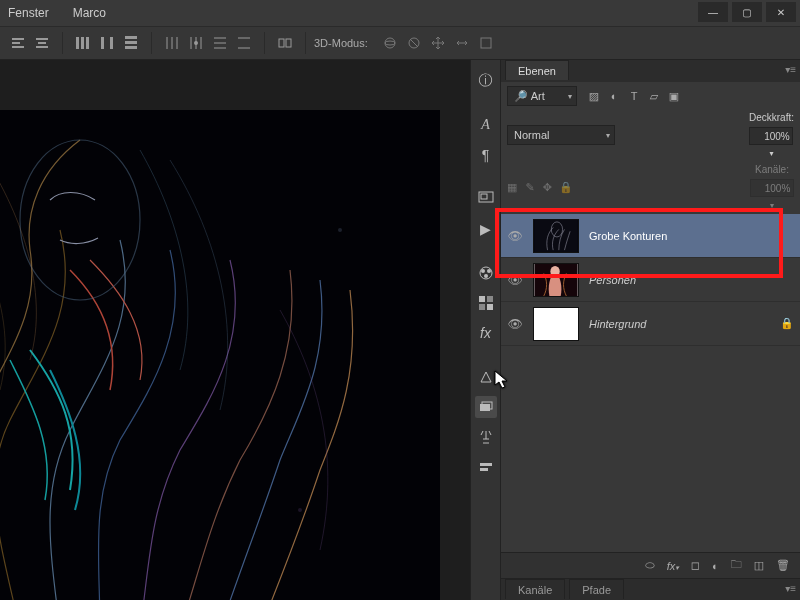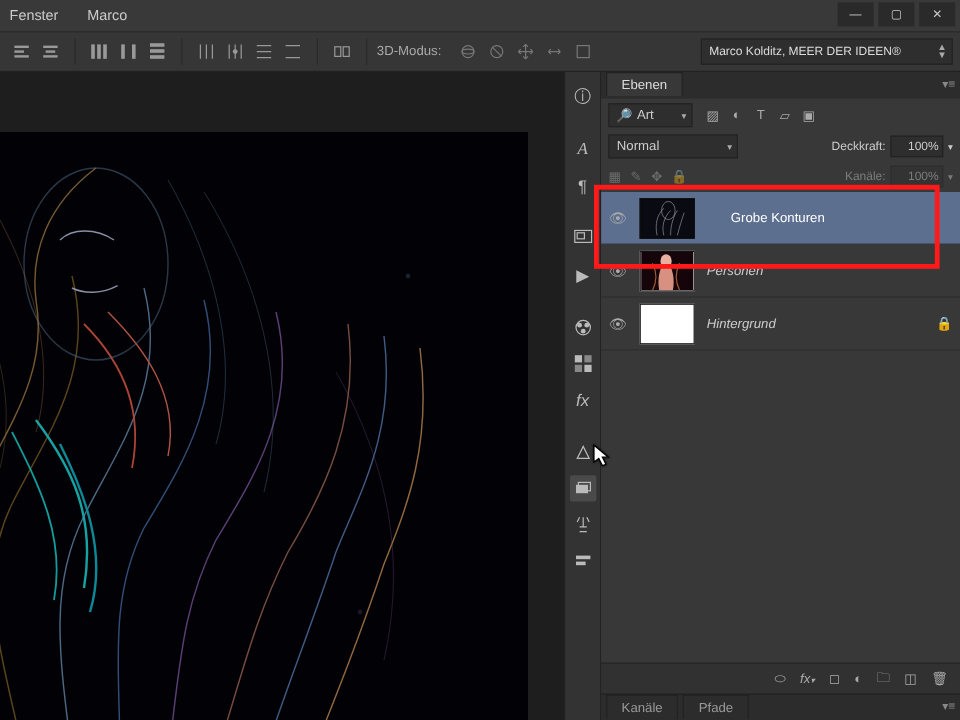--- a/index.html
+++ b/index.html
@@ -28,32 +28,32 @@
   .tabbar { height: 22px; background: #2c2c2c; display: flex; align-items: flex-start; position: relative; }
   .tab { height: 20px; padding: 0 12px; font-size: 11px; color: #ddd; background: #383838; border: 1px solid #222; border-bottom: none; display: flex; align-items: center; margin-left: 4px; }
   .tab.inactive { background: #2c2c2c; color: #999; }
   .tabmenu { position: absolute; right: 4px; top: 4px; font-size: 10px; color: #888; }
   .panel-ctrl { background: #383838; padding: 4px 6px; display: flex; align-items: center; font-size: 11px; color: #ccc; gap: 6px; flex-wrap: wrap; }
   .panel-ctrl .row { display: flex; align-items: center; width: 100%; gap: 6px; }
   .dd { height: 20px; background: #2e2e2e; border: 1px solid #222; display: flex; align-items: center; padding: 0 6px; font-size: 11px; position: relative; }
   .dd .dd-arr { position: absolute; right: 4px; font-size: 8px; color: #aaa; }
   .filter-icons { display: flex; gap: 6px; margin-left: 4px; }
   .filter-icons span { width: 14px; height: 14px; display: inline-flex; align-items: center; justify-content: center; color: #aaa; font-size: 11px; }
-  .opac-box { display: flex; align-items: center; margin-left: auto; font-size: 10px; gap: 4px;}
+  .opac-box { display: flex; align-items: center; margin-left: auto; font-size: 10px; gap: 4px; flex-direction: column;}
   .pct { width: 44px; height: 18px; background: #2e2e2e; border: 1px solid #222; font-size: 10px; display: flex; align-items: center; justify-content: center; padding-left: 11px; }
   .locks { display: flex; gap: 8px; align-items: center; font-size: 11px; color: #aaa; }
   .layers { flex: 1 1 auto; background: #383838; position: relative; }
   .layer-row { display: flex; align-items: center; height: 44px; border-bottom: 1px solid #2e2e2e; padding: 0 6px; }
   .layer-row.selected { background: #5c6f8f; color: #fff; }
   .eye { width: 16px; text-align: center; color: #aaa; font-size: 12px; }
   .thumb { width: 46px; height: 34px; border: 1px solid #111; margin: 0 10px; background: #fff; overflow: hidden; }
   .thumb.dark { background: #050510; }
   .thumb svg { width: 100%; height: 100%; display: block; }
   .layer-name { font-size: 11px; font-style: italic; }
-  .layer-row.selected .layer-name { font-style: normal; margin-left: 20px; }
+  .layer-row.selected .layer-name { font-style: normal; }
   .lock-icon { margin-left: auto; color: #aaa; font-size: 11px; }
   .highlight-box { position: absolute; left: -6px; top: -6px; width: 288px; height: 70px; border: 4px solid #ff1a1a; pointer-events: none; }
   .bottom-icons { height: 26px; background: #313131; border-top: 1px solid #222; display: flex; align-items: center; justify-content: flex-end; gap: 12px; padding: 0 10px; font-size: 11px; color: #aaa; }
   .cursor { position: absolute; left: 494px; top: 370px; pointer-events: none; }
   .cursor svg { filter: drop-shadow(0 0 1px #000); }
 </style>
 </head>
 <body>
 
 <div class="menubar">
@@ -161,24 +161,20 @@
   <span class="opt-icon">
       <svg viewBox="0 0 16 16">
         <path d="M3 8h10M3 8l2-2M3 8l2 2M13 8l-2-2M13 8l-2 2" stroke="#777"></path>
       </svg>
     </span>
   <span class="opt-icon">
       <svg viewBox="0 0 16 16">
         <rect x="3" y="3" width="10" height="10" fill="none" stroke="#777"></rect>
       </svg>
     </span>
-  <div class="artist-dd">
-    <span>Marco Kolditz, MEER DER IDEEN®</span>
-    <span class="dd-arrows">▲<br>▼</span>
-  </div>
 </div>
 
 <div class="collapse-arrows">▶▶</div>
 <div class="collapse-arrows2">▶▶</div>
 
 <div class="main">
 
   <div class="canvas">
     <div class="canvas-inner">
       <svg viewBox="0 0 720 520" preserveAspectRatio="xMidYMid slice">

